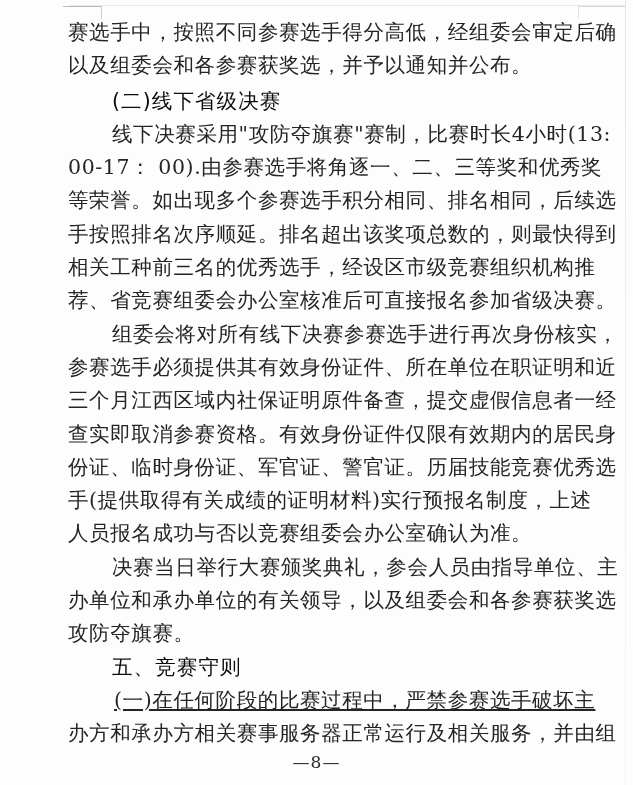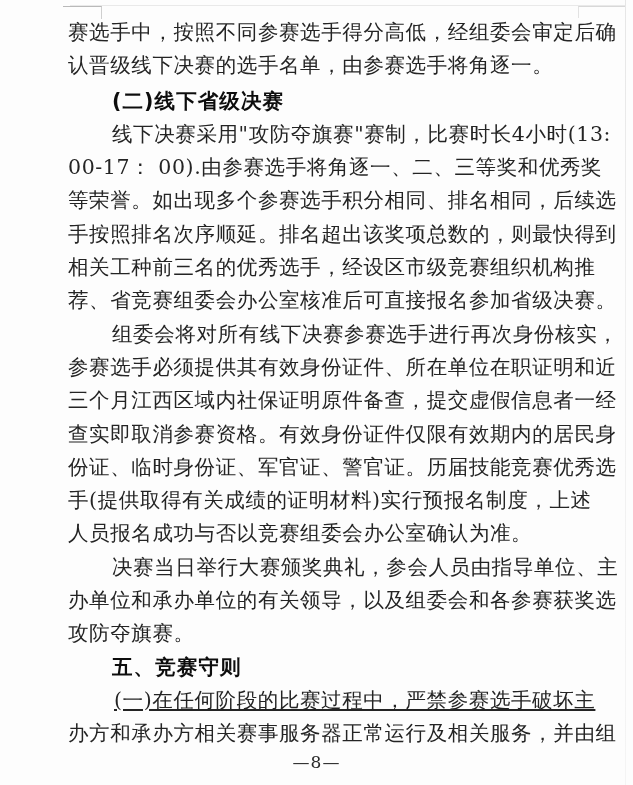--- a/index.html
+++ b/index.html
@@ -39,21 +39,21 @@
     white-space:nowrap;
     color:#242424;
     font-weight:400;
   }
   .ln.ind2{padding-left:44px;}
   .ln.ind3{padding-left:46px;text-decoration:underline;}
   .hd{
     font-size:20.5px;
     line-height:33.3px;
     letter-spacing:1.1px;
-    font-weight:700;
+    font-weight:400;
     color:#0d0d0d;
     white-space:nowrap;
     padding-left:44px;
     font-family:"DejaVu Sans","Liberation Sans",sans-serif;
   }
   .sp-before{margin-top:2px;}
   .footer{
     position:absolute;
     left:0;right:0;
     top:752px;
@@ -69,21 +69,21 @@
 
 <div class="page-scan"></div>
 <div class="edge-top"></div>
 <div class="edge-right"></div>
 <div class="crop-mark crop-tl"></div>
 <div class="crop-mark crop-tr"></div>
 
 <div class="doc">
 
   <div class="ln">赛选手中，按照不同参赛选手得分高低，经组委会审定后确</div>
-  <div class="ln">认晋级线下决赛的选手名单，由参赛选手将角逐一。</div>
+  <div class="ln">以及组委会和各参赛获奖选，并予以通知并公布。</div>
 
   <div class="hd sp-before">(二)线下省级决赛</div>
 
   <div class="ln ind2">线下决赛采用"攻防夺旗赛"赛制，比赛时长4小时(13:</div>
   <div class="ln">00-17： 00).由参赛选手将角逐一、二、三等奖和优秀奖</div>
   <div class="ln">等荣誉。如出现多个参赛选手积分相同、排名相同，后续选</div>
   <div class="ln">手按照排名次序顺延。排名超出该奖项总数的，则最快得到</div>
   <div class="ln">相关工种前三名的优秀选手，经设区市级竞赛组织机构推</div>
   <div class="ln">荐、省竞赛组委会办公室核准后可直接报名参加省级决赛。</div>
 

